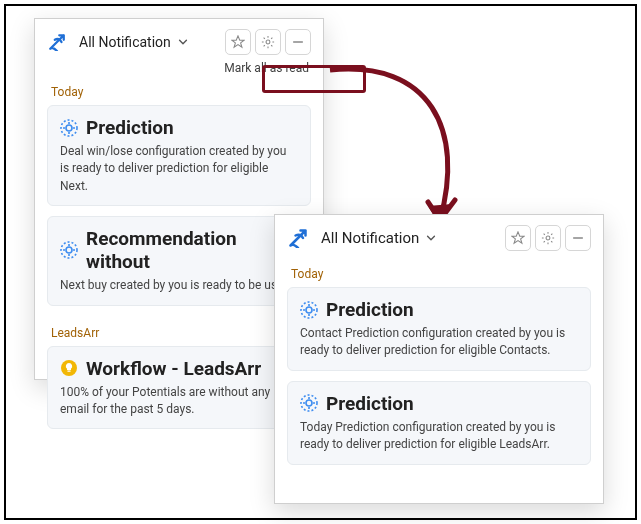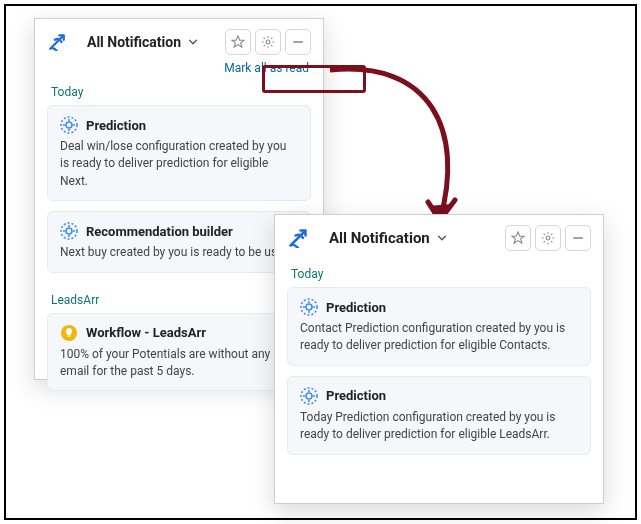--- a/index.html
+++ b/index.html
@@ -31,22 +31,22 @@
   .panel-b { left: 274px; top: 214px; width: 330px; height: 290px; }
 
   .hdr {
     display: flex;
     align-items: center;
     padding: 10px 12px 6px 12px;
   }
   .logo { color: #1f6fd6; }
   .logo svg { display:block; }
   .drop-label {
-    margin-left: 20px;
-    font-weight: 700;
+    margin-left: 12px;
+    font-weight: 400;
     font-size: 14px;
     color: #222;
   }
   .chev { margin-left: 6px; color: #555; }
   .spacer { flex: 1; }
   .hdr-btn {
     width: 24px; height: 24px;
     border: 1px solid #d6d6d6;
     border-radius: 5px;
     display: flex; align-items: center; justify-content: center;
@@ -54,33 +54,33 @@
     color: #888;
     background: #fff;
   }
   .mark-row {
     display: flex;
     justify-content: flex-end;
     padding: 0 14px;
   }
   .mark-link {
     font-size: 12px;
-    color: #0369a1;
+    color: #404040;
     cursor: pointer;
   }
   .mark-box {
     position: absolute;
     border: 3px solid #7a0f1e;
     border-radius: 3px;
     left: 227px; top: 46px; width: 98px; height: 22px;
     pointer-events: none;
   }
   .section-label {
     font-size: 12px;
-    color: #0f766e;
+    color: #a16207;
     padding: 10px 16px 6px 16px;
   }
   .card {
     margin: 0 12px 10px 12px;
     background: #f5f7fa;
     border: 1px solid #e6eaee;
     border-radius: 6px;
     padding: 10px 12px;
   }
   .card-head {
@@ -89,21 +89,21 @@
     gap: 8px;
     margin-bottom: 4px;
   }
   .card-icon {
     width: 18px; height: 18px;
     display: flex; align-items: center; justify-content: center;
   }
   .card-icon svg { display:block; }
   .card-title {
     font-weight: 700;
-    font-size: 13px;
+    font-size: 19px;
     color: #222;
   }
   .card-body {
     font-size: 12px;
     color: #444;
     line-height: 1.45;
   }
 
   
   .arrow {
@@ -199,21 +199,21 @@
     <div class="card-body">Deal win/lose configuration created by you is ready to deliver prediction for eligible Next.</div>
   </div>
 
   <div class="card">
     <div class="card-head">
       <span class="card-icon">
         <svg width="18" height="18" viewBox="0 0 18 18">
             <use href="#pred-ic"></use>
           </svg>
       </span>
-      <span class="card-title">Recommendation builder</span>
+      <span class="card-title">Recommendation without</span>
     </div>
     <div class="card-body">Next buy created by you is ready to be used.</div>
   </div>
 
   <div class="section-label">LeadsArr</div>
 
   <div class="card">
     <div class="card-head">
       <span class="card-icon">
         <svg width="18" height="18" viewBox="0 0 18 18">

